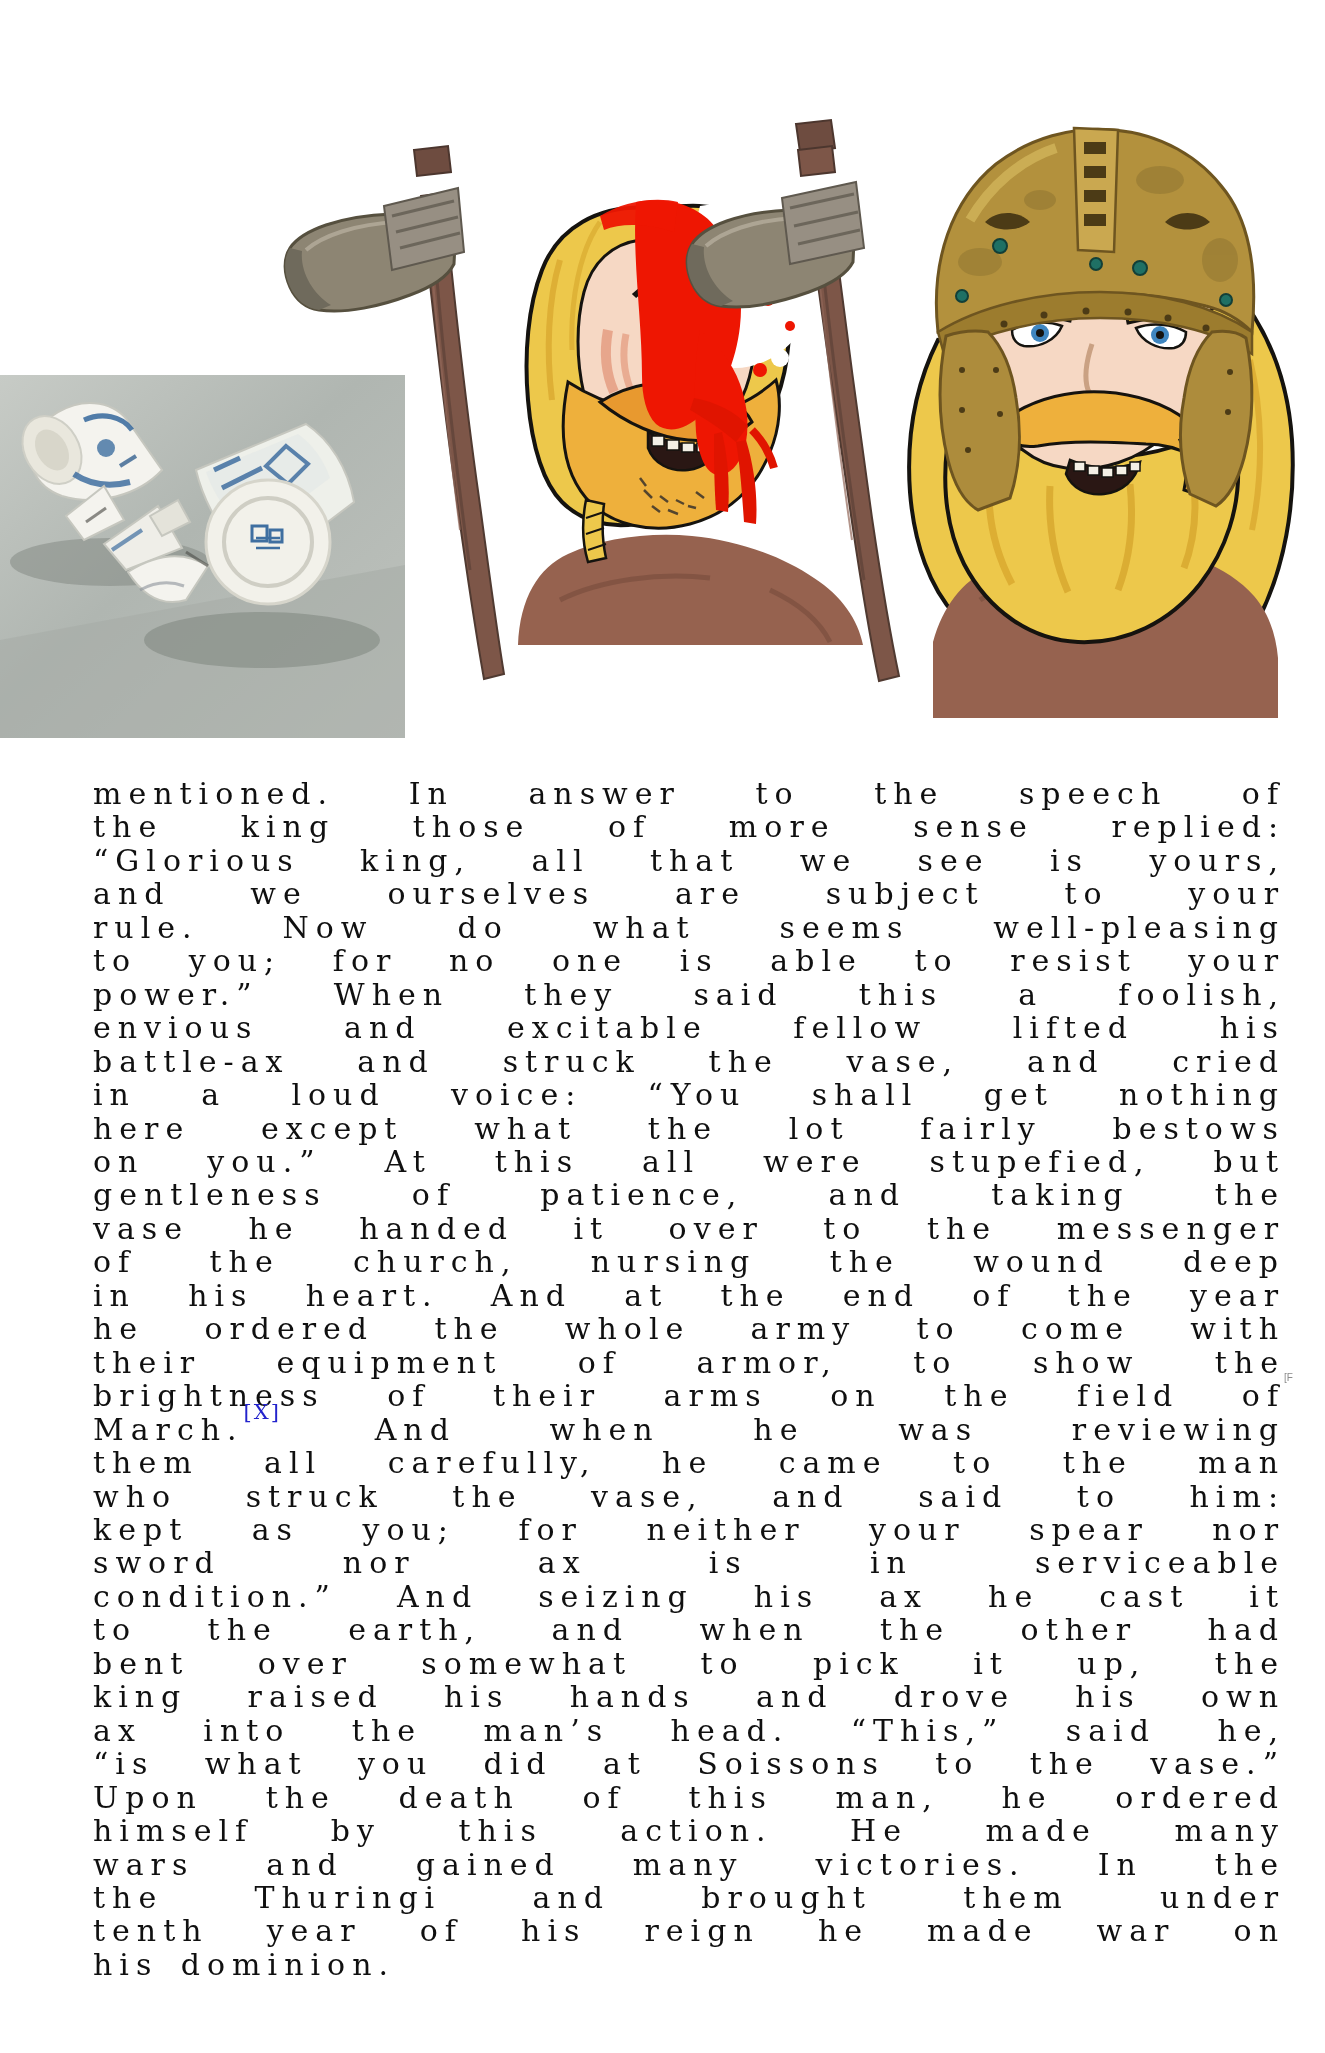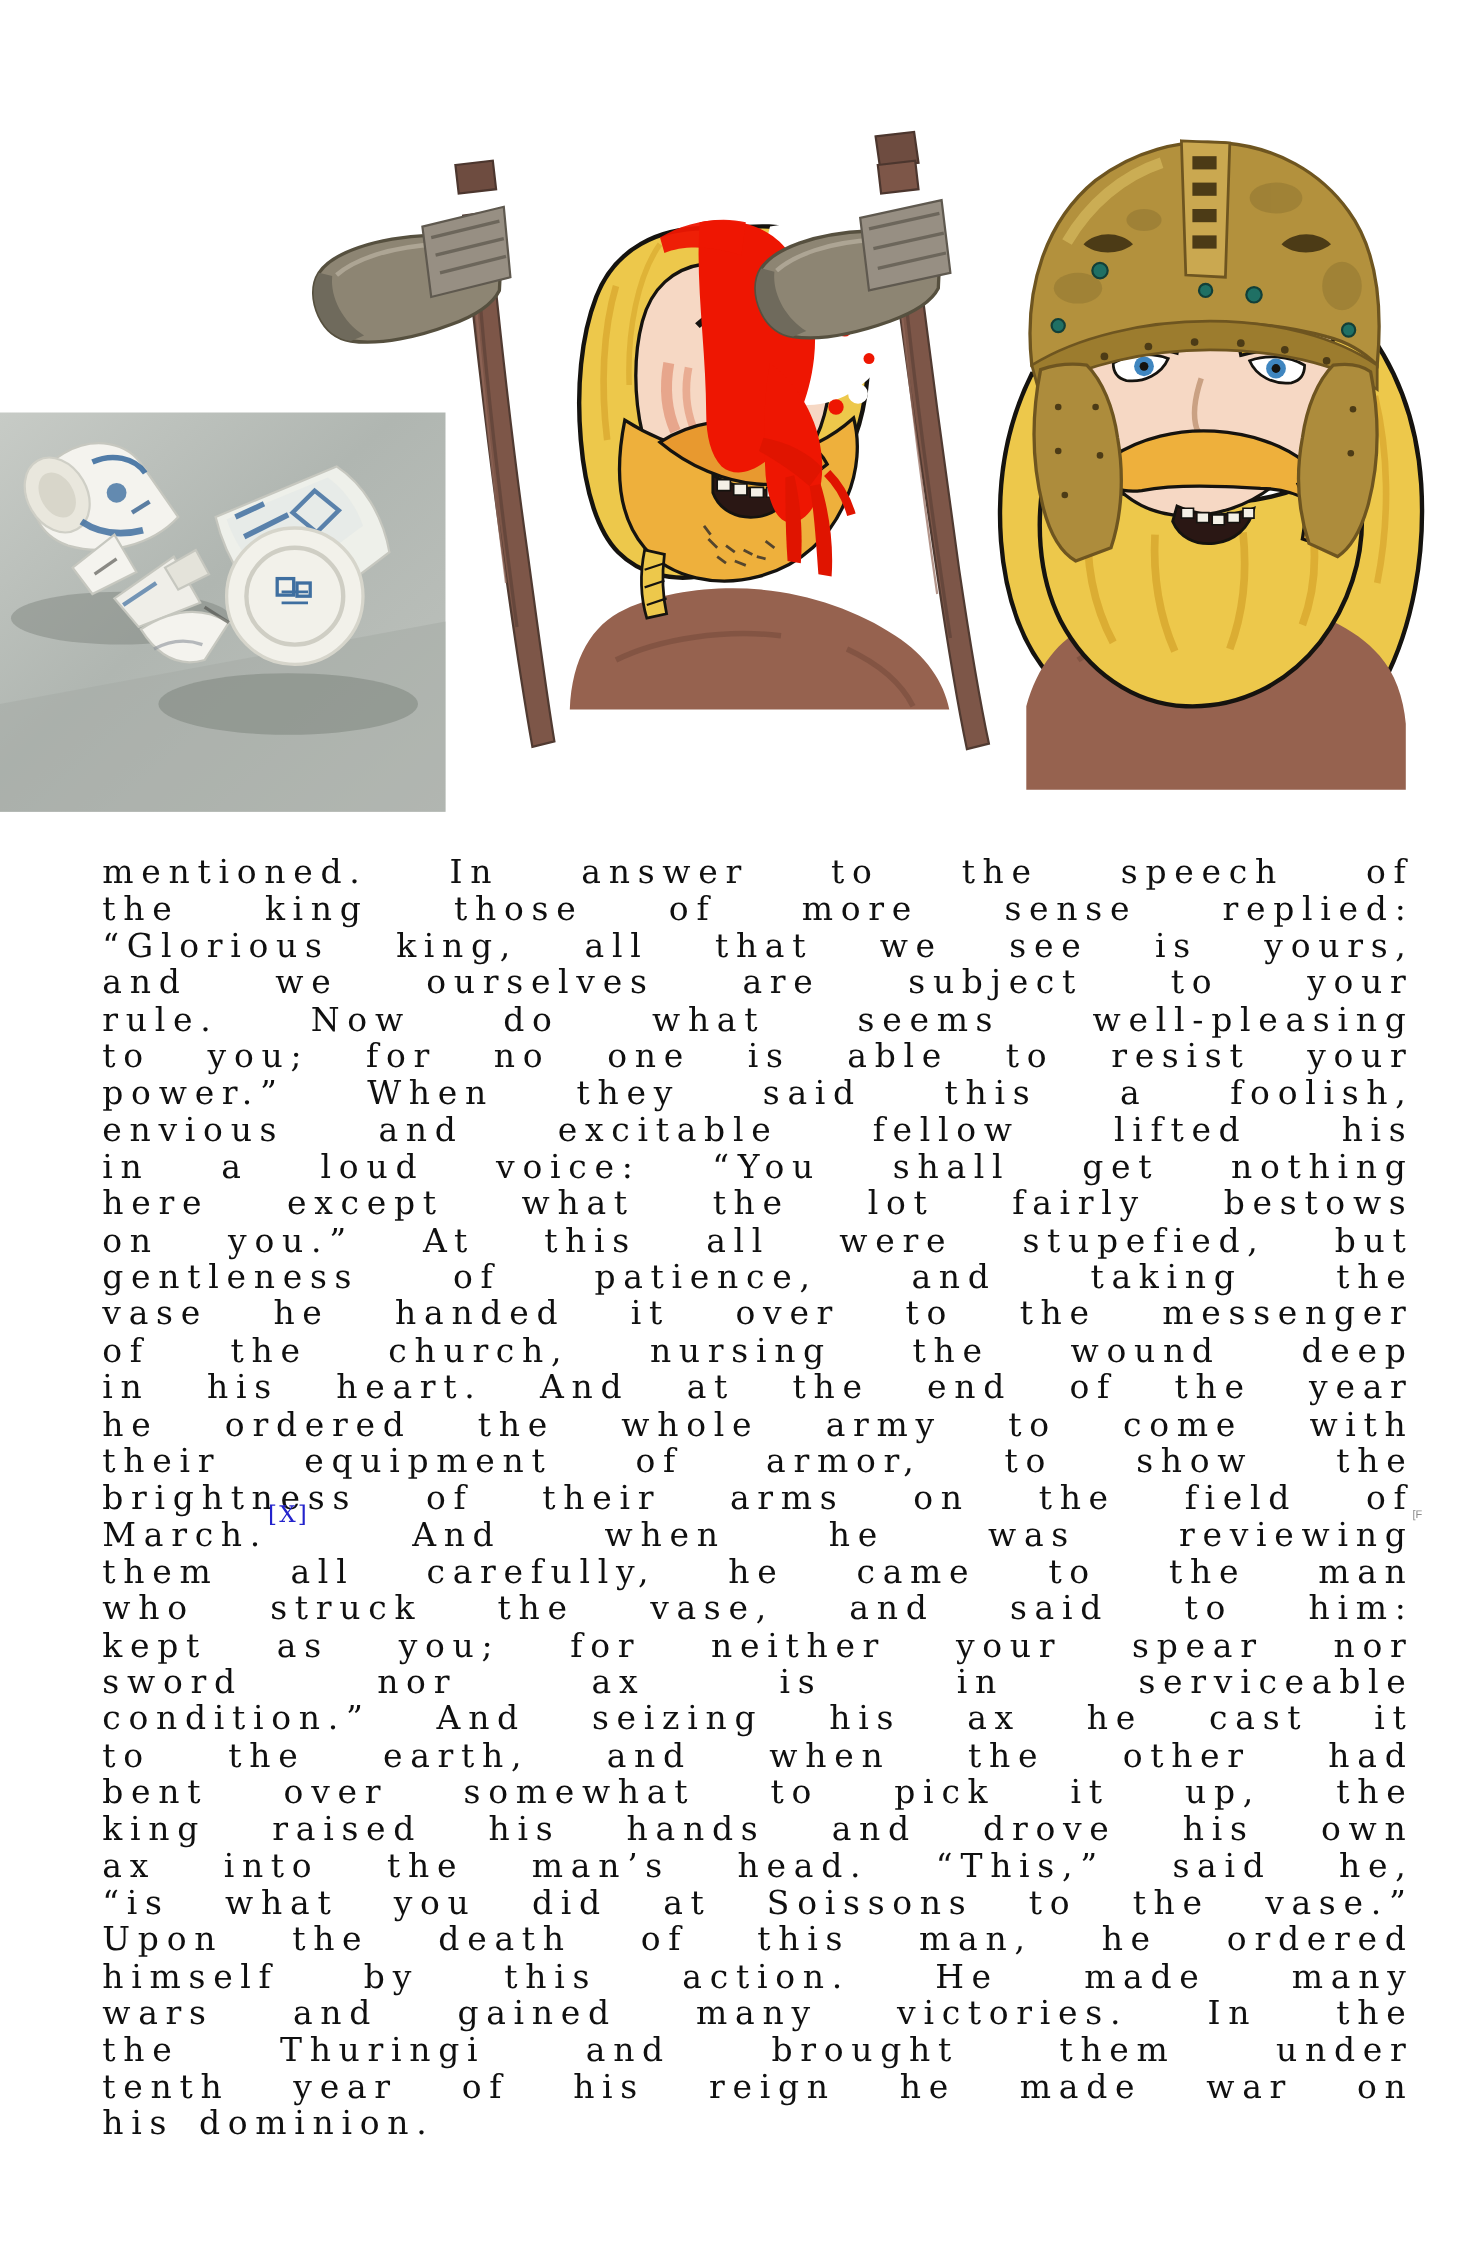--- a/index.html
+++ b/index.html
@@ -279,20 +279,21 @@
 
 <div id="text-block" style="color: rgb(16, 16, 16);">
     <div class="tline">mentioned. In answer to the speech of</div>
     <div class="tline">the king those of more sense replied:</div>
     <div class="tline">“Glorious king, all that we see is yours,</div>
     <div class="tline">and we ourselves are subject to your</div>
     <div class="tline">rule. Now do what seems well-pleasing</div>
     <div class="tline">to you; for no one is able to resist your</div>
     <div class="tline">power.” When they said this a foolish,</div>
     <div class="tline">envious and excitable fellow lifted his</div>
+    <div class="tline">battle-ax and struck the vase, and cried</div>
     <div class="tline">in a loud voice: “You shall get nothing</div>
     <div class="tline">here except what the lot fairly bestows</div>
     <div class="tline">on you.” At this all were stupefied, but</div>
     <div class="tline">gentleness of patience, and taking the</div>
     <div class="tline">vase he handed it over to the messenger</div>
     <div class="tline">of the church, nursing the wound deep</div>
     <div class="tline">in his heart. And at the end of the year</div>
     <div class="tline">he ordered the whole army to come with</div>
     <div class="tline">their equipment of armor, to show the</div>
     <div class="tline">brightness of their arms on the field of</div>

